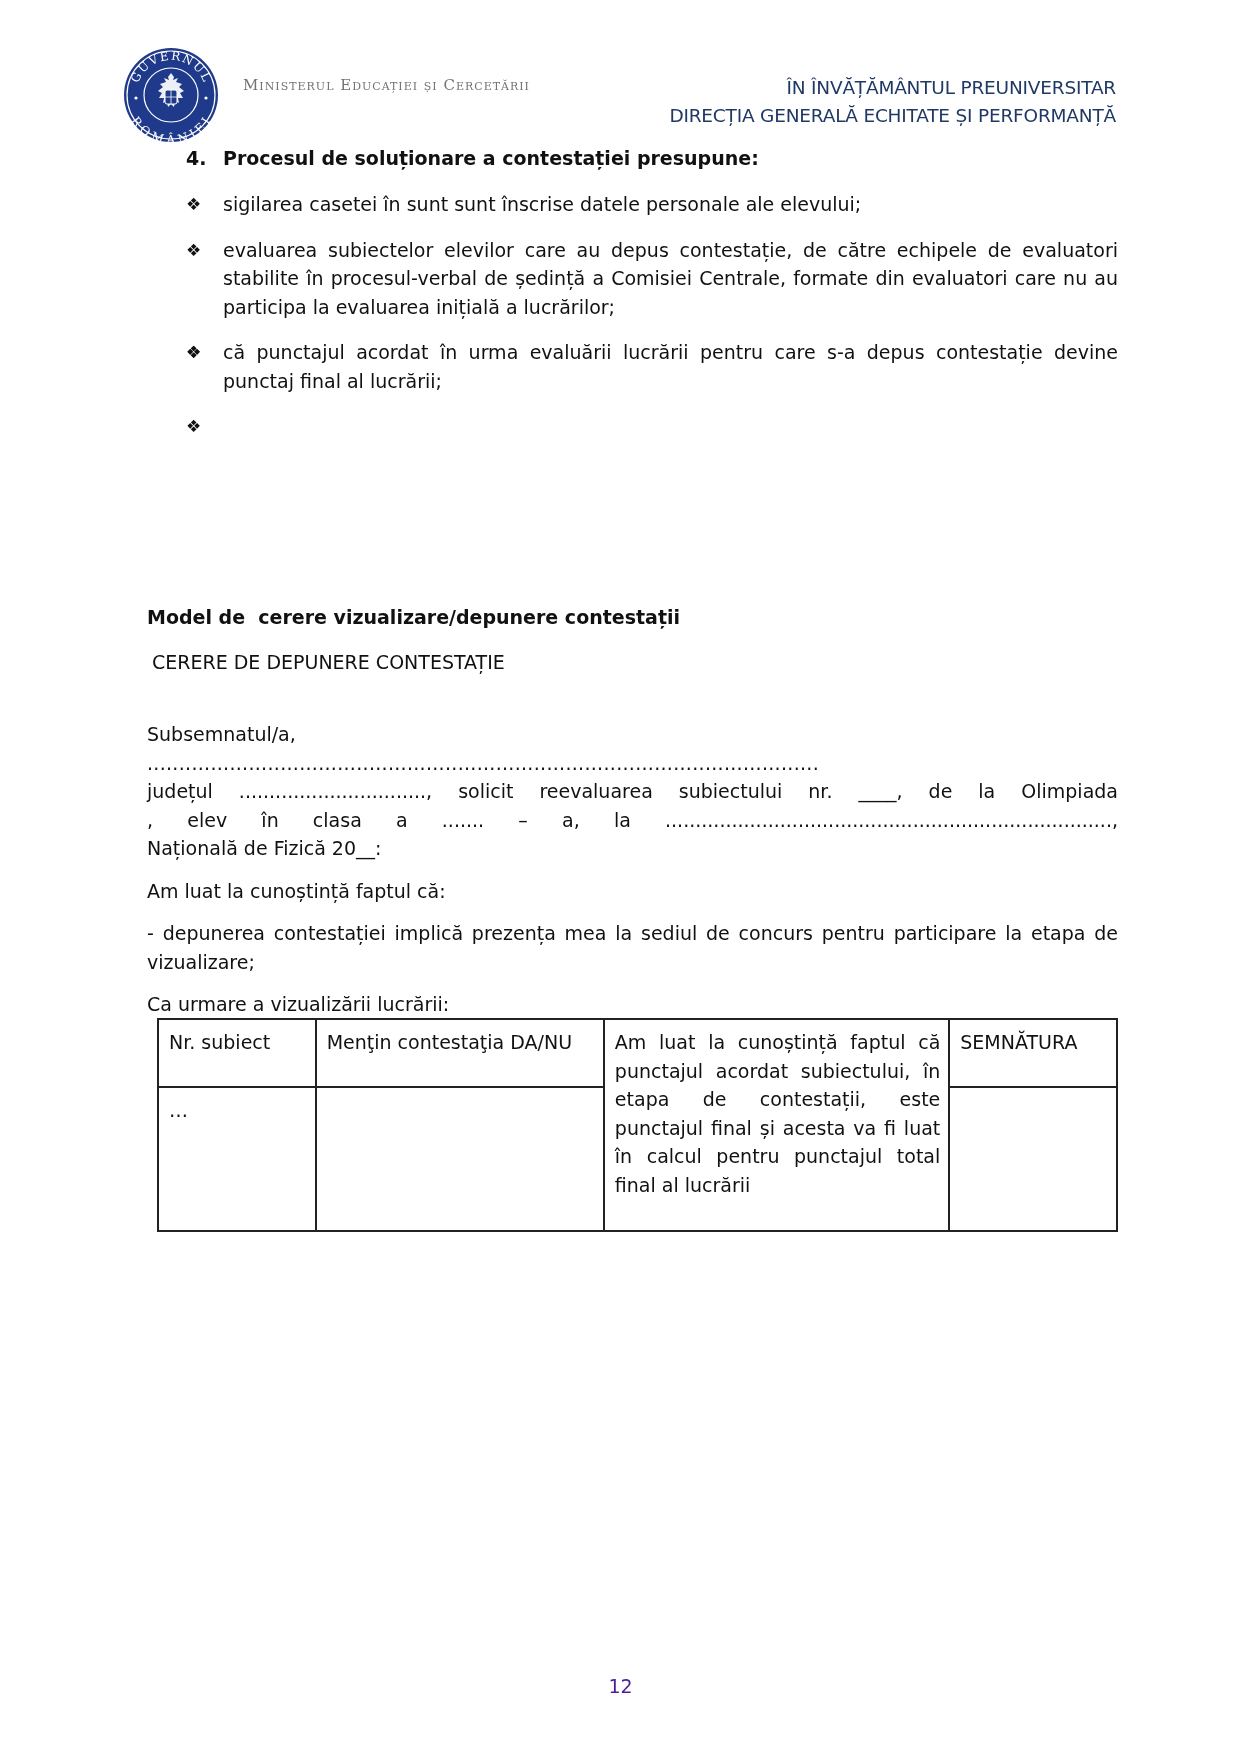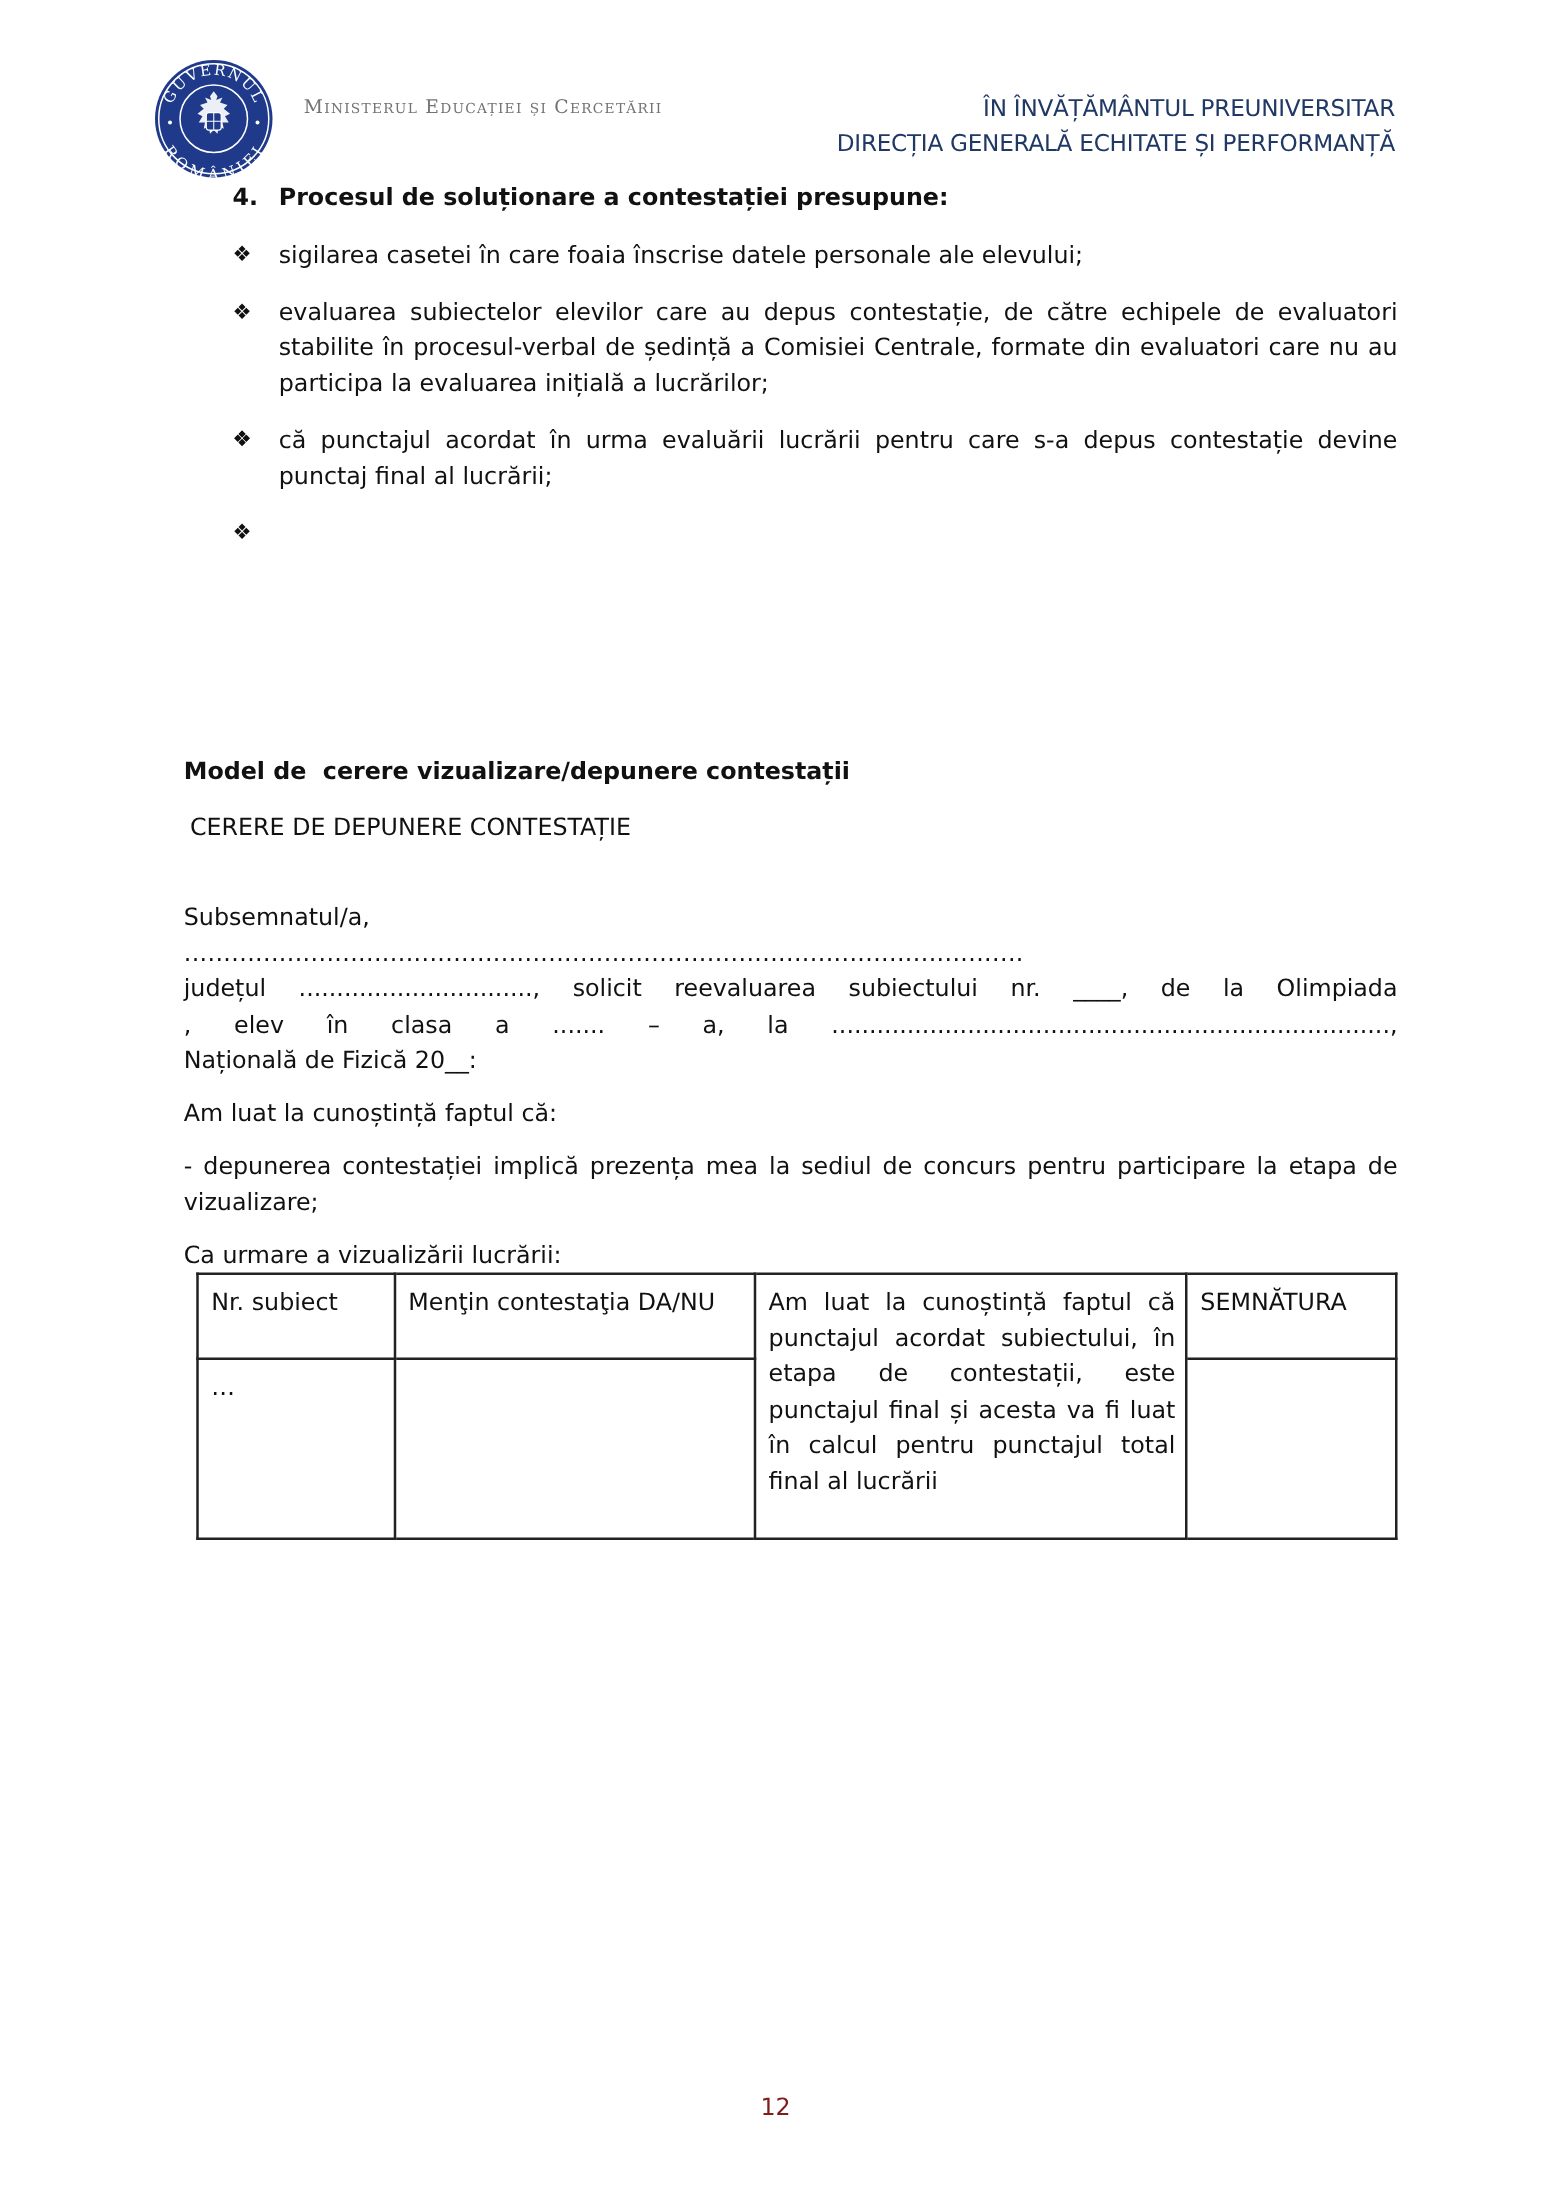--- a/index.html
+++ b/index.html
@@ -148,21 +148,21 @@
     .form-table tr.r1 td.c1, .form-table tr.r1 td.c2, .form-table tr.r1 td.c4 { height: 58px; }
     .form-table tr.r2 td { height: 134px; }
     .form-table .c3 { padding-right: 8px; }
     .page-number {
       position: absolute;
       left: 0;
       width: 1241px;
       top: 1675px;
       text-align: center;
       font-size: 19px;
-      color: #7f1d1d;
+      color: #4c1d95;
     }
   </style>
 </head>
 <body>
 
 <div class="page-header">
   <div class="gov-logo">
     <svg width="98" height="98" viewBox="0 0 98 98">
       <defs>
         <path id="arcTop" d="M 14 49 A 35 35 0 0 1 84 49"></path>
@@ -194,21 +194,21 @@
 </div>
 
 <div class="content">
   <div class="section-heading">
     <span class="num">4.</span><span>Procesul de soluționare a contestației presupune:</span>
   </div>
 
   <ul class="bullets">
     <li class="bullet">
       <span class="glyph">❖</span>
-      <span>sigilarea casetei în care foaia înscrise datele personale ale elevului;</span>
+      <span>sigilarea casetei în sunt sunt înscrise datele personale ale elevului;</span>
     </li>
     <li class="bullet">
       <span class="glyph">❖</span>
       <span>evaluarea subiectelor elevilor care au depus contestație, de către echipele de evaluatori stabilite în procesul-verbal de ședință a Comisiei Centrale, formate din evaluatori care nu au participa la evaluarea inițială a lucrărilor;</span>
     </li>
     <li class="bullet">
       <span class="glyph">❖</span>
     </li>
     <li class="bullet">
       <span class="glyph">❖</span>

